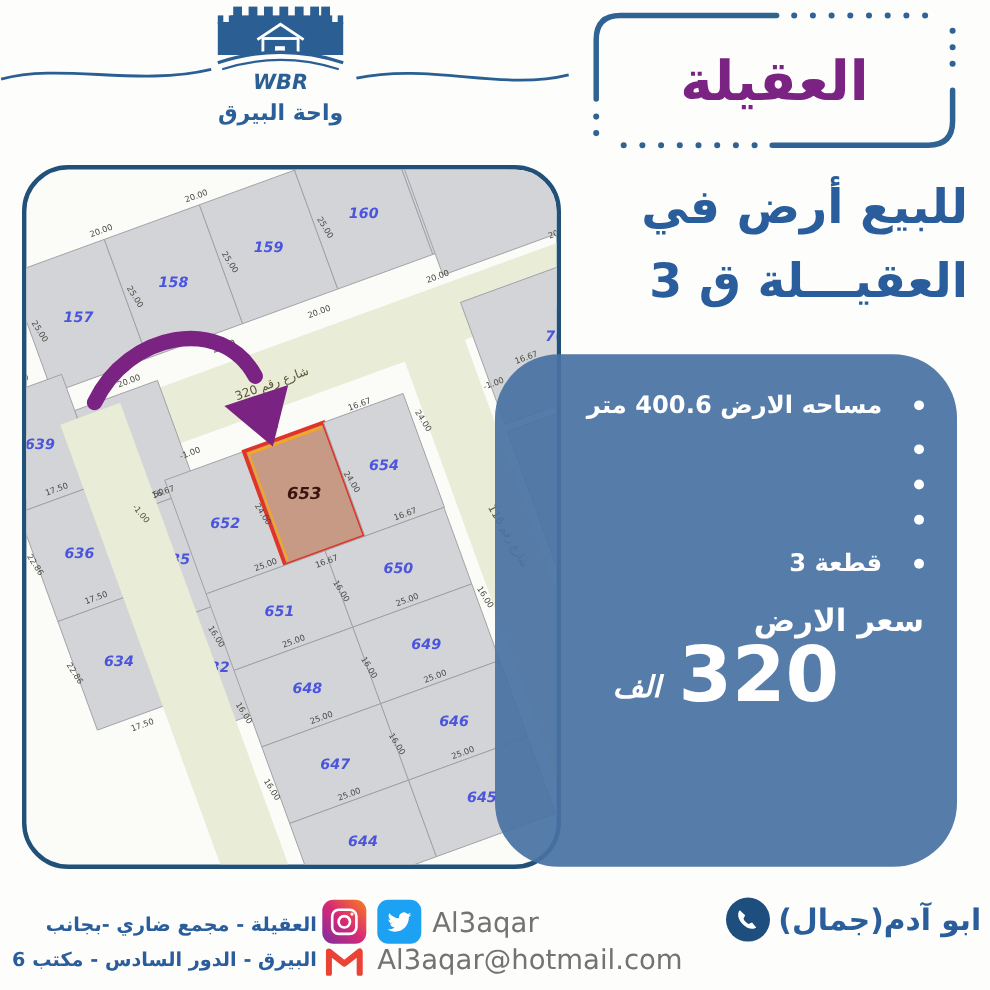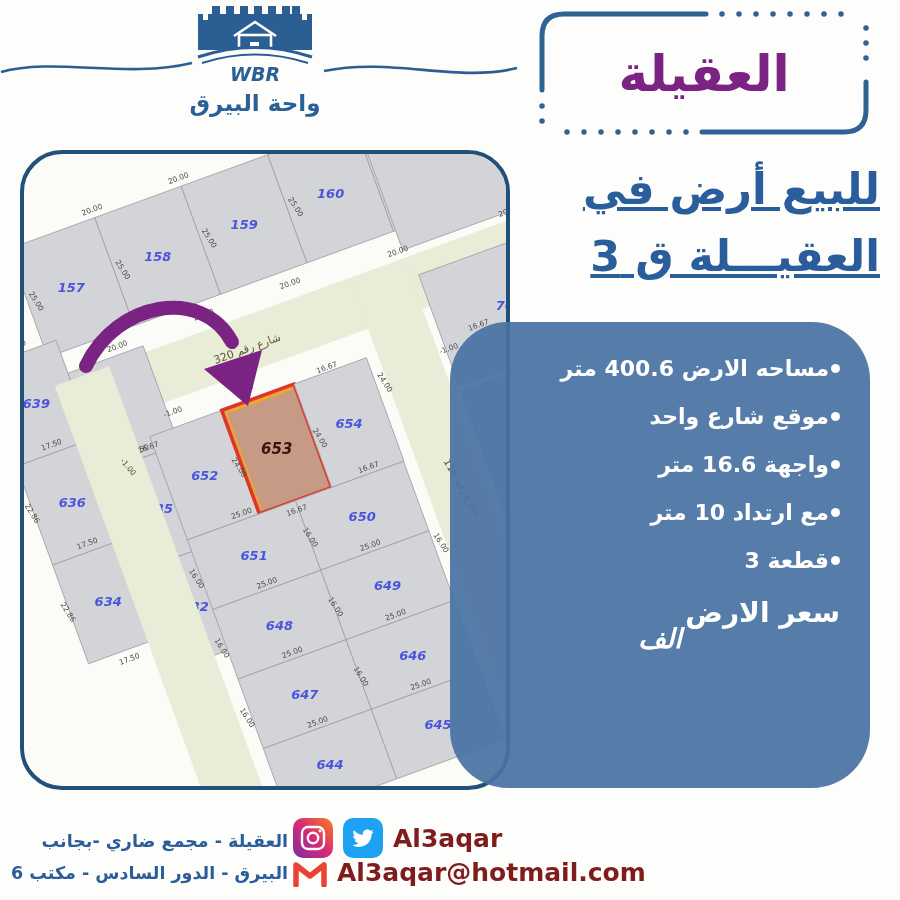--- a/index.html
+++ b/index.html
@@ -5,70 +5,70 @@
   html,body{margin:0;padding:0;}
   body{
     width:900px;height:900px;position:relative;overflow:hidden;
     background:#fdfdfb;
     font-family:"DejaVu Sans","Liberation Sans",sans-serif;
   }
   .abs{position:absolute;}
 
   
   .logo-wrap{left:140px;top:2px;width:230px;text-align:center;}
-  .logo-arabic1{font-size:23px;font-weight:bold;color:#2a6097;direction:rtl;}
+  .logo-arabic1{font-size:20px;font-weight:bold;color:#2a6097;direction:rtl;}
   .logo-arabic2{font-size:19px;font-weight:bold;color:#2a6097;direction:rtl;margin-top:2px;}
   .wave{stroke:#2b5f93;stroke-width:2.6;fill:none;}
 
   
   .title-box{left:538px;top:10px;width:332px;height:128px;}
   .title-text{
     position:absolute;left:0;top:0;width:100%;height:100%;
     display:flex;align-items:center;justify-content:center;
     font-size:50px;font-weight:bold;color:#7b2383;direction:rtl;
   }
 
   
   .headline{
     left:500px;top:156px;width:380px;direction:rtl;text-align:right;
-    color:#2a5d9b;font-weight:bold;font-size:43px;line-height:67px;text-decoration:underline;
+    color:#2a5d9b;font-weight:bold;font-size:43px;line-height:67px;
   }
 
   
   .map-panel{
     left:20px;top:150px;width:490px;height:640px;
     border:4px solid #215079;border-radius:42px;
     background:#fbfbf8;overflow:hidden;box-sizing:border-box;
     z-index:1;
   }
 
   
   .info-panel{
     left:450px;top:322px;width:420px;height:466px;
     background:rgba(73,114,162,0.93);
     border-radius:58px;z-index:5;box-sizing:border-box;
     padding:34px 30px 0 30px;direction:rtl;color:#ffffff;
   }
-  .bullet-row{display:flex;align-items:center;gap:2px;margin-bottom:23px;}
+  .bullet-row{display:flex;align-items:center;gap:29px;margin-bottom:23px;}
   .bullet-dot{width:9px;height:9px;border-radius:50%;background:#ffffff;flex:0 0 auto;}
   .bullet-text{font-size:22px;font-weight:bold;white-space:nowrap;}
   .price-label{font-size:28px;font-weight:bold;text-align:right;margin-top:0;}
   .price-row{display:flex;align-items:flex-end;justify-content:center;gap:16px;margin-top:-6px;}
   .price-value{font-size:70px;font-weight:bold;line-height:76px;}
   .price-unit{font-size:27px;font-weight:bold;margin-bottom:10px;font-style:italic;}
 
   
   .address{
     left:10px;top:826px;width:278px;direction:rtl;text-align:right;
     font-size:17.5px;font-weight:bold;color:#2a5d9b;line-height:1.8;
   }
   .social{left:293px;top:818px;width:330px;}
   .social-row{display:flex;align-items:center;gap:10px;}
   .social-row + .social-row{margin-top:0;}
-  .handle,.email{font-size:25px;font-weight:bold;color:#7f1d1d;}
+  .handle,.email{font-size:25px;font-weight:normal;color:#737373;}
   .icon-badge{width:40px;height:40px;border-radius:10px;display:flex;align-items:center;justify-content:center;flex:0 0 auto;}
   .ig{background:linear-gradient(45deg,#7a2ea0 0%,#d62976 50%,#fa7e1e 100%);}
   .tw{background:#1da1f2;}
   .contact{right:8px;top:814px;width:280px;}
   .contact-name-row{display:flex;align-items:center;justify-content:flex-end;gap:6px;}
   .contact-name{font-size:27px;font-weight:bold;color:#2a5d9b;direction:rtl;}
   .phone-number{font-size:31px;font-weight:bold;color:#2a5d9b;text-align:center;letter-spacing:2px;margin-top:1px;padding-left:30px;}
 </style>
 </head>
 <body>
@@ -252,36 +252,34 @@
   </svg>
 </div>
 
 <div class="abs info-panel">
   <div class="bullet-row">
     <span class="bullet-dot"></span>
     <span class="bullet-text">مساحه الارض 400.6 متر</span>
   </div>
   <div class="bullet-row">
     <span class="bullet-dot"></span>
-    <span class="bullet-text">موقع شارع واحد</span>
-  </div>
-  <div class="bullet-row">
-    <span class="bullet-dot"></span>
-    <span class="bullet-text">واجهة 16.6 متر</span>
-  </div>
-  <div class="bullet-row">
-    <span class="bullet-dot"></span>
-    <span class="bullet-text">مع ارتداد 10 متر</span>
+  </div>
+  <div class="bullet-row">
+    <span class="bullet-dot"></span>
+  </div>
+  <div class="bullet-row">
+    <span class="bullet-dot"></span>
   </div>
   <div class="bullet-row">
     <span class="bullet-dot"></span>
     <span class="bullet-text">قطعة 3</span>
   </div>
   <div class="price-label">سعر الارض</div>
   <div class="price-row">
+    <span class="price-value">320</span>
     <span class="price-unit">الف</span>
   </div>
 </div>
 
 <div class="abs address">
   <div>العقيلة - مجمع ضاري -بجانب</div>
   <div>البيرق - الدور السادس - مكتب 6</div>
 </div>
 
 <div class="abs social">
@@ -304,13 +302,22 @@
     <span style="width:40px;display:flex;justify-content:center;">
       <svg width="34" height="28" viewBox="0 0 34 28">
         <path d="M3,26 V6 L17,17 31,6 V26" fill="none" stroke="#ea4335" stroke-width="5.5" stroke-linejoin="round" stroke-linecap="round"></path>
       </svg>
     </span>
     <span class="email">Al3aqar@hotmail.com</span>
   </div>
 </div>
 
 <div class="abs contact">
+  <div class="contact-name-row">
+    <span style="display:flex;">
+      <svg width="44" height="44" viewBox="0 0 44 44">
+        <circle cx="22" cy="22" r="20" fill="#1d4e7e"></circle>
+        <path d="M14.5,13.5 c-2.5,3 -1.8,8 2.5,12.5 c4.3,4.5 9.5,5.5 12.5,3.2 l-3.8,-4.6 -3.2,1.3 c-2,-0.8 -3.8,-2.6 -4.6,-4.7 l1.5,-3.1 z" fill="#ffffff"></path>
+      </svg>
+    </span>
+    <span class="contact-name">ابو آدم(جمال)</span>
+  </div>
 </div>
 
 </body></html>

